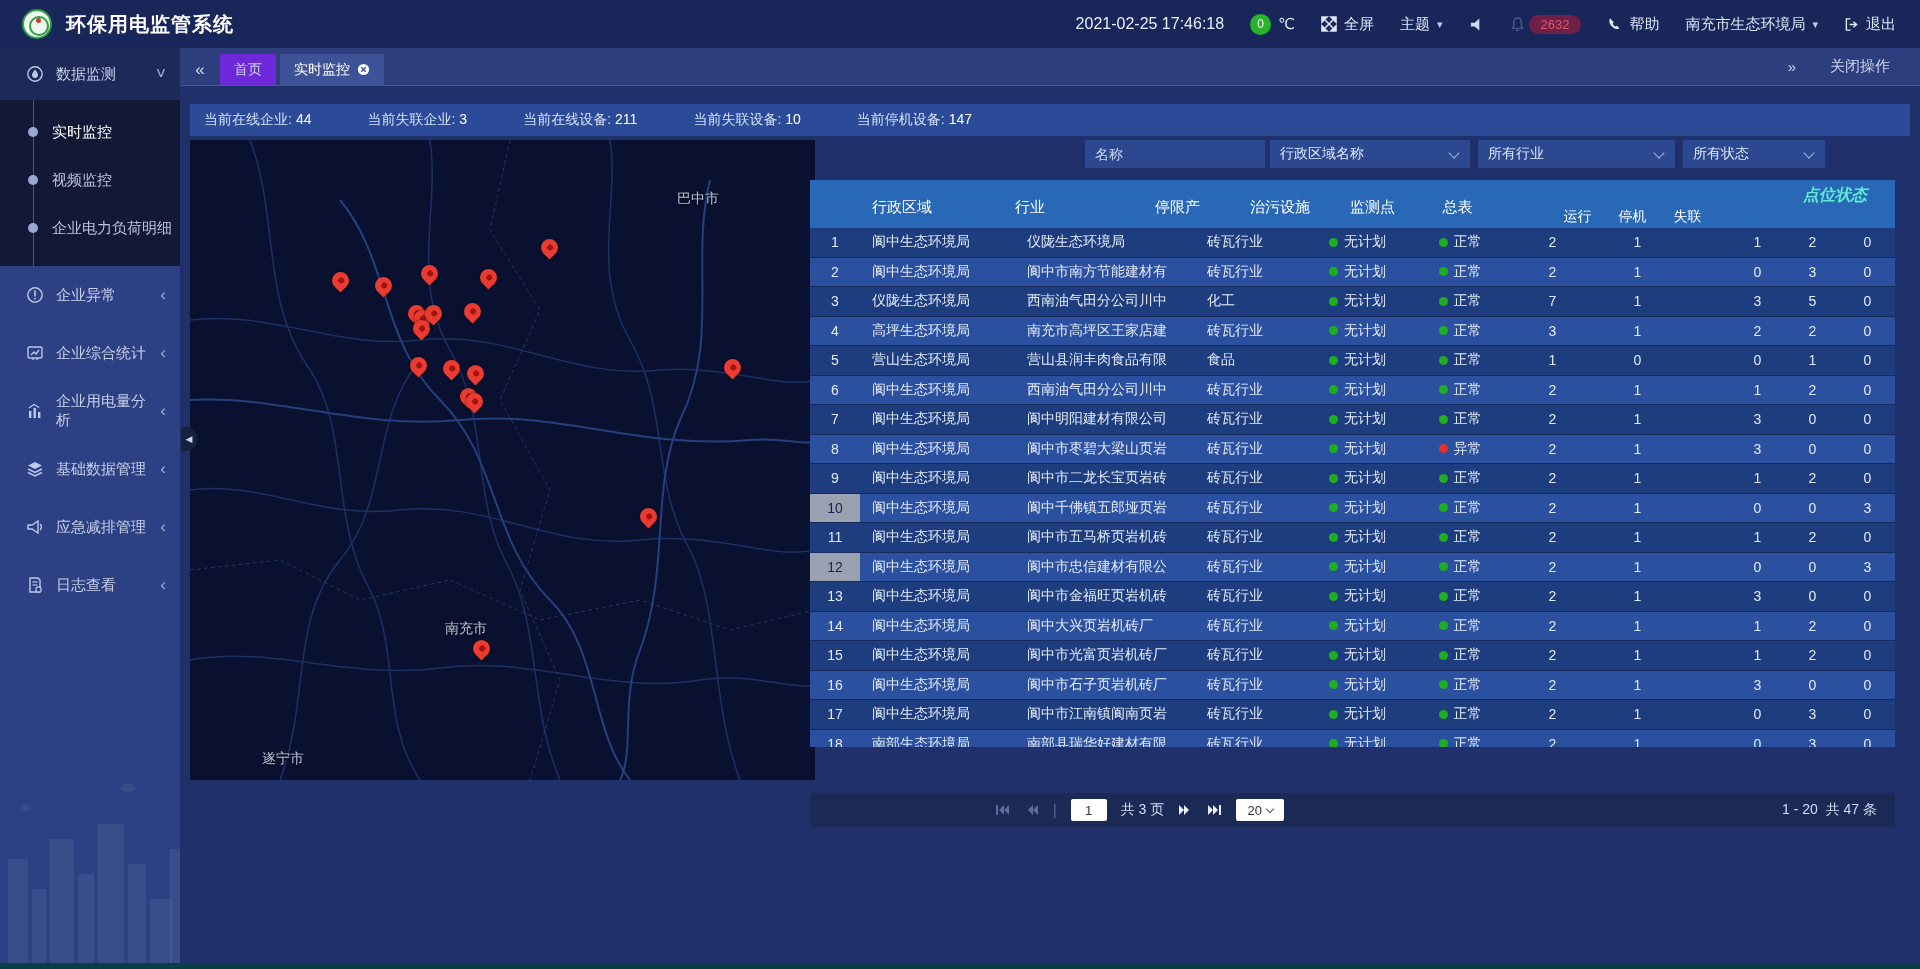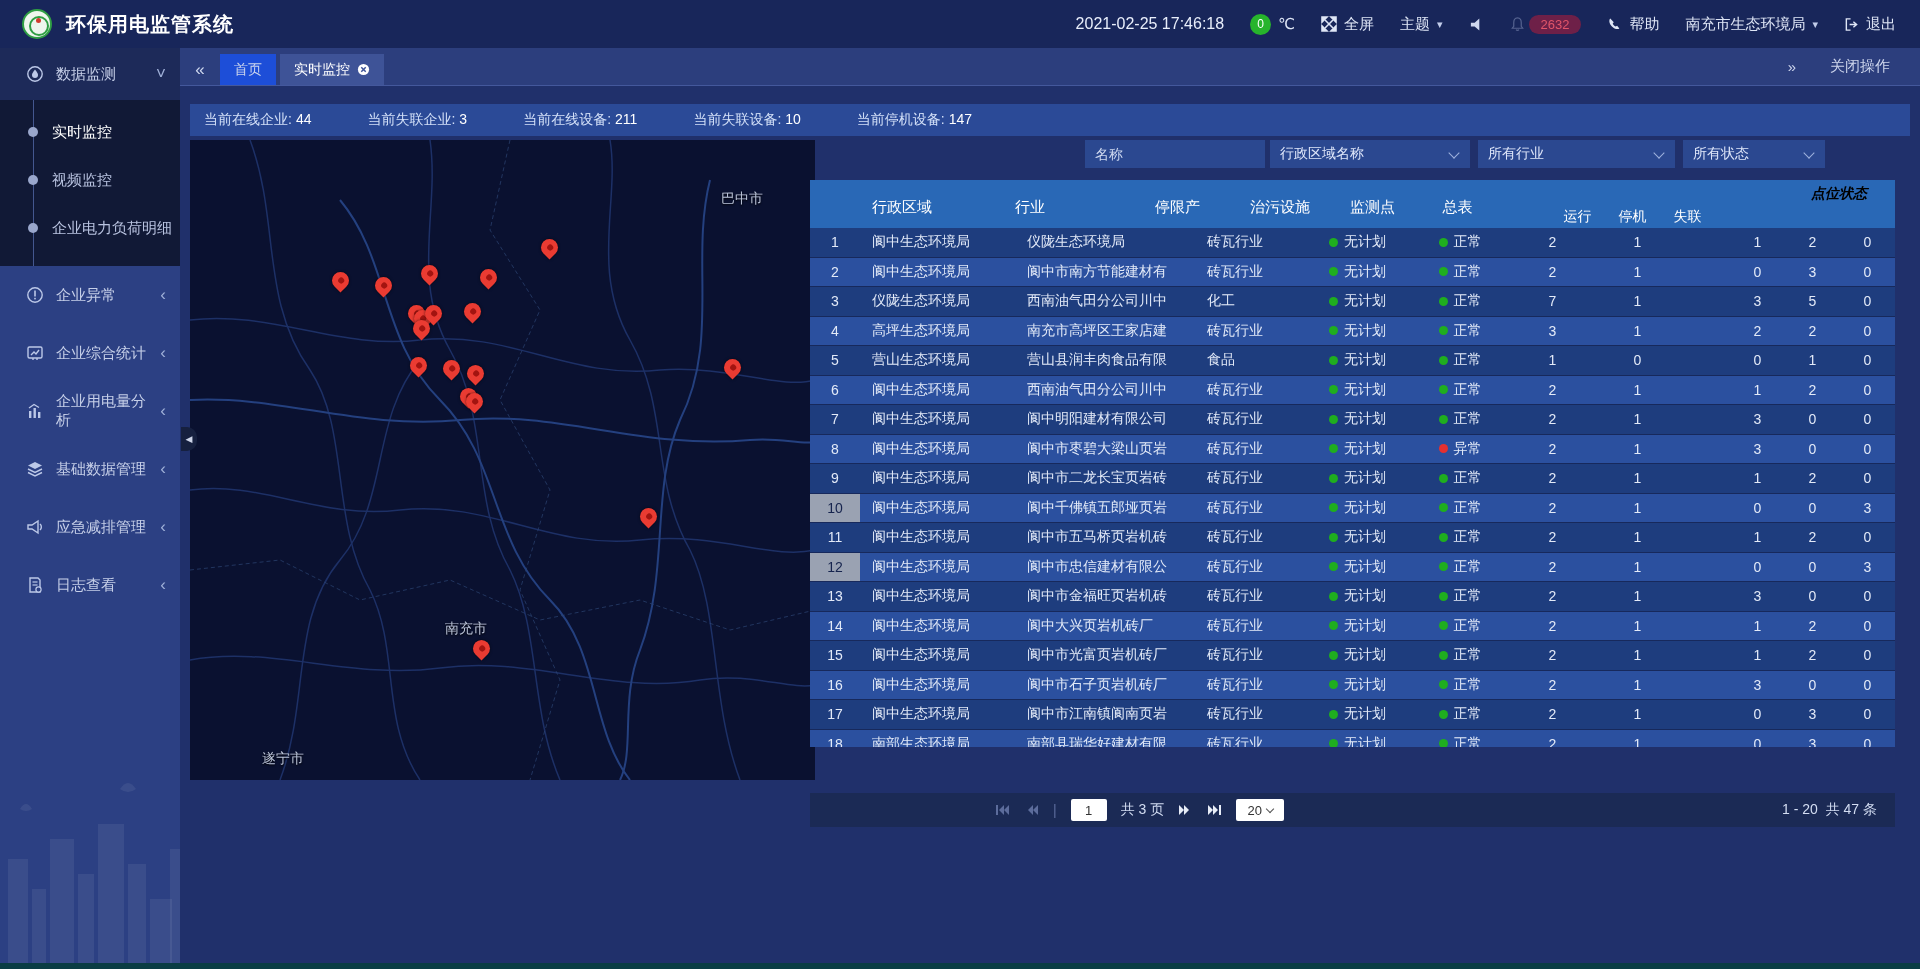--- a/index.html
+++ b/index.html
@@ -29,21 +29,21 @@
   .side-sub { background:#111936; padding:8px 0 14px 0; position:relative; }
   .side-sub .v-line { position:absolute; left:33px; top:0; bottom:0; width:1px; background:#44578f; }
   .sub-item { height:48px; display:flex; align-items:center; padding-left:52px; color:#b9c3e0; font-size:15px; position:relative; cursor:pointer; }
   .sub-item::before { content:""; position:absolute; left:28px; top:50%; margin-top:-5px; width:10px; height:10px; border-radius:50%; background:#9aa7cc; }
   .sub-item.active { color:#ffffff; }
   .skyline { position:absolute; bottom:0; left:0; }
 
   
   .tabbar { position:absolute; left:180px; top:48px; width:1740px; height:38px; background:#2c3e7d; border-bottom:1px solid #44589c; display:flex; align-items:flex-end; }
   .tab-coll { width:40px; height:30px; display:flex; align-items:center; justify-content:center; color:#cfd8ef; font-size:17px; cursor:pointer; margin-bottom:0px; }
-  .tab { height:31px; padding:0 14px; display:flex; align-items:center; gap:7px; font-size:14px; color:#ccd5ec; background:#1d4ed8; cursor:pointer; }
+  .tab { height:31px; padding:0 14px; display:flex; align-items:center; gap:7px; font-size:14px; color:#ccd5ec; background:#6d28d9; cursor:pointer; }
   .tab.active { background:#3e5397; color:#ffffff; }
   .tabbar-right { position:absolute; right:0; top:0; height:37px; display:flex; align-items:center; gap:34px; padding-right:30px; color:#cdd5ec; font-size:15px; }
 
   
   .content { position:absolute; left:180px; top:86px; width:1740px; height:883px; background:#20306b; }
   .statsbar { position:absolute; left:10px; top:18px; width:1720px; height:32px; background:#2b4a97; display:flex; align-items:center; gap:56px; padding-left:14px; font-size:14px; }
   .stat { color:#d3e0f8; }
   .stat b { color:#ffffff; font-weight:normal; margin-left:4px; }
 
   
@@ -60,21 +60,21 @@
   .f-input::placeholder { color:#cfd9f0; }
   .chev { width:8px; height:8px; border-right:1.5px solid #9fb2dd; border-bottom:1.5px solid #9fb2dd; transform:rotate(45deg); margin-top:-4px; }
   .f-box .chev { position:absolute; right:12px; top:13px; }
 
   
   .table-panel { position:absolute; left:630px; top:94px; width:1085px; height:647px; }
   .thead { position:relative; height:48px; background:#2968b6; display:flex; color:#ffffff; font-size:15px; }
   .cell { flex:none; display:flex; align-items:center; justify-content:center; }
   .thead .cell { height:54px; }
   .thead .sub-cell { align-items:flex-end; padding-bottom:8px; font-size:14px; }
-  .pt-status { position:absolute; right:28px; top:5px; font-style:italic; font-weight:bold; font-size:14px; color:#000000; }
+  .pt-status { position:absolute; right:28px; top:5px; font-style:italic; font-weight:bold; font-size:16px; color:#5eead4; }
   .c-num{width:50px;} .c-region{width:155px;justify-content:flex-start;padding-left:12px;}
   .c-company{width:180px;justify-content:flex-start;} .c-industry{width:110px;justify-content:flex-start;}
   .c-limit{width:105px;} .c-facility{width:100px;} .c-monitor{width:85px;} .c-meter{width:85px;}
   .c-sp{width:50px;} .c-run{width:55px;} .c-stop{width:55px;} .c-lost{width:55px;}
   .tbody { height:519px; overflow:hidden; }
   .trow { height:29.5px; display:flex; background:#1e3d7e; color:#e3eaf8; font-size:14px; border-bottom:1px solid #17295c; cursor:pointer; }
   .trow.alt { background:#2b509f; }
   .trow .c-num.hl { background:#9aa2b2; color:#16244e; }
   .dot { width:9px; height:9px; border-radius:50%; margin-right:6px; flex:none; }
   .dot.green { background:#1fae1f; } .dot.red { background:#e53030; }
@@ -317,21 +317,21 @@
         <div class="pin" style="left: 220px; top: 217px;"></div>
         <div class="pin" style="left: 253px; top: 220px;"></div>
         <div class="pin" style="left: 277px; top: 225px;"></div>
         <div class="pin" style="left: 270px; top: 248px;"></div>
         <div class="pin" style="left: 276px; top: 253px;"></div>
         <div class="pin" style="left: 534px; top: 219px;"></div>
         <div class="pin" style="left: 450px; top: 368px;"></div>
         <div class="pin" style="left: 283px; top: 500px;"></div>
       </div>
     <div id="cities">
-        <div class="city-label" style="left: 487px; top: 50px; margin-left: 44px;">巴中市</div>
+        <div class="city-label" style="left: 487px; top: 50px;">巴中市</div>
         <div class="city-label" style="left: 255px; top: 480px;">南充市</div>
         <div class="city-label" style="left: 72px; top: 610px;">遂宁市</div>
       </div>
   </div>
   <div class="collapse-handle">◀</div>
 
   <div class="filter-row">
     <div class="f-box" style="left:275px; width:180px;">
       <input class="f-input" placeholder="名称" style="">
     </div>

